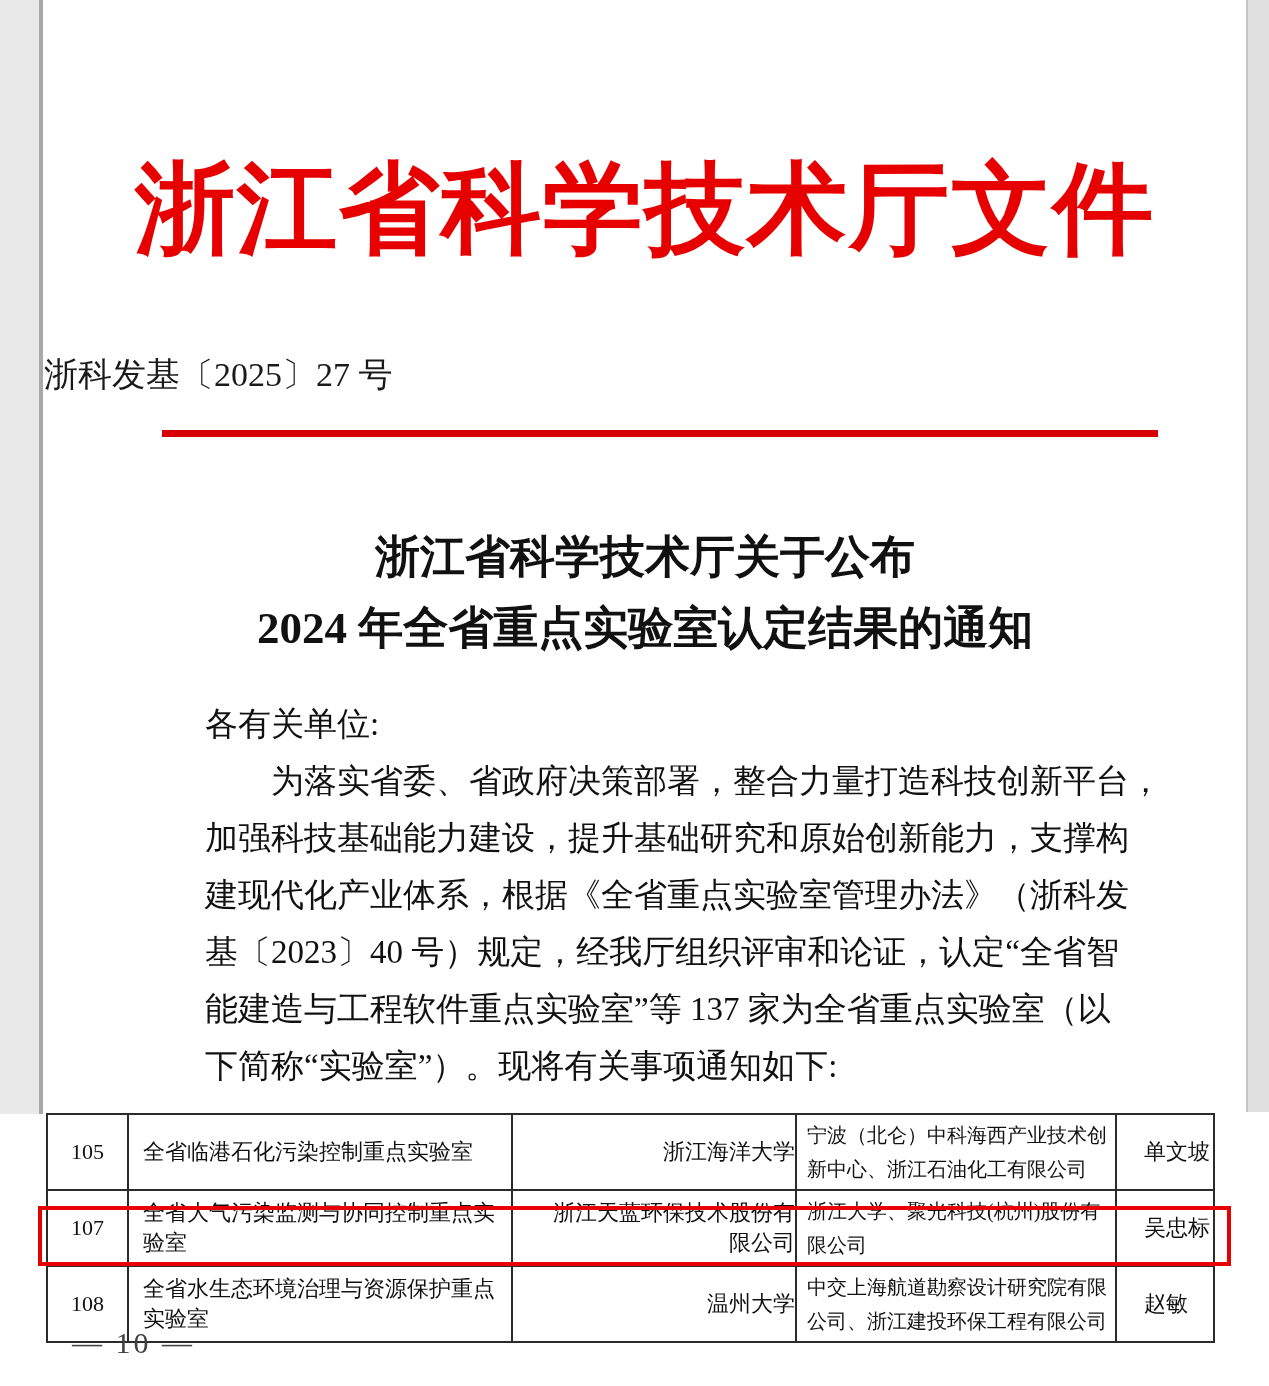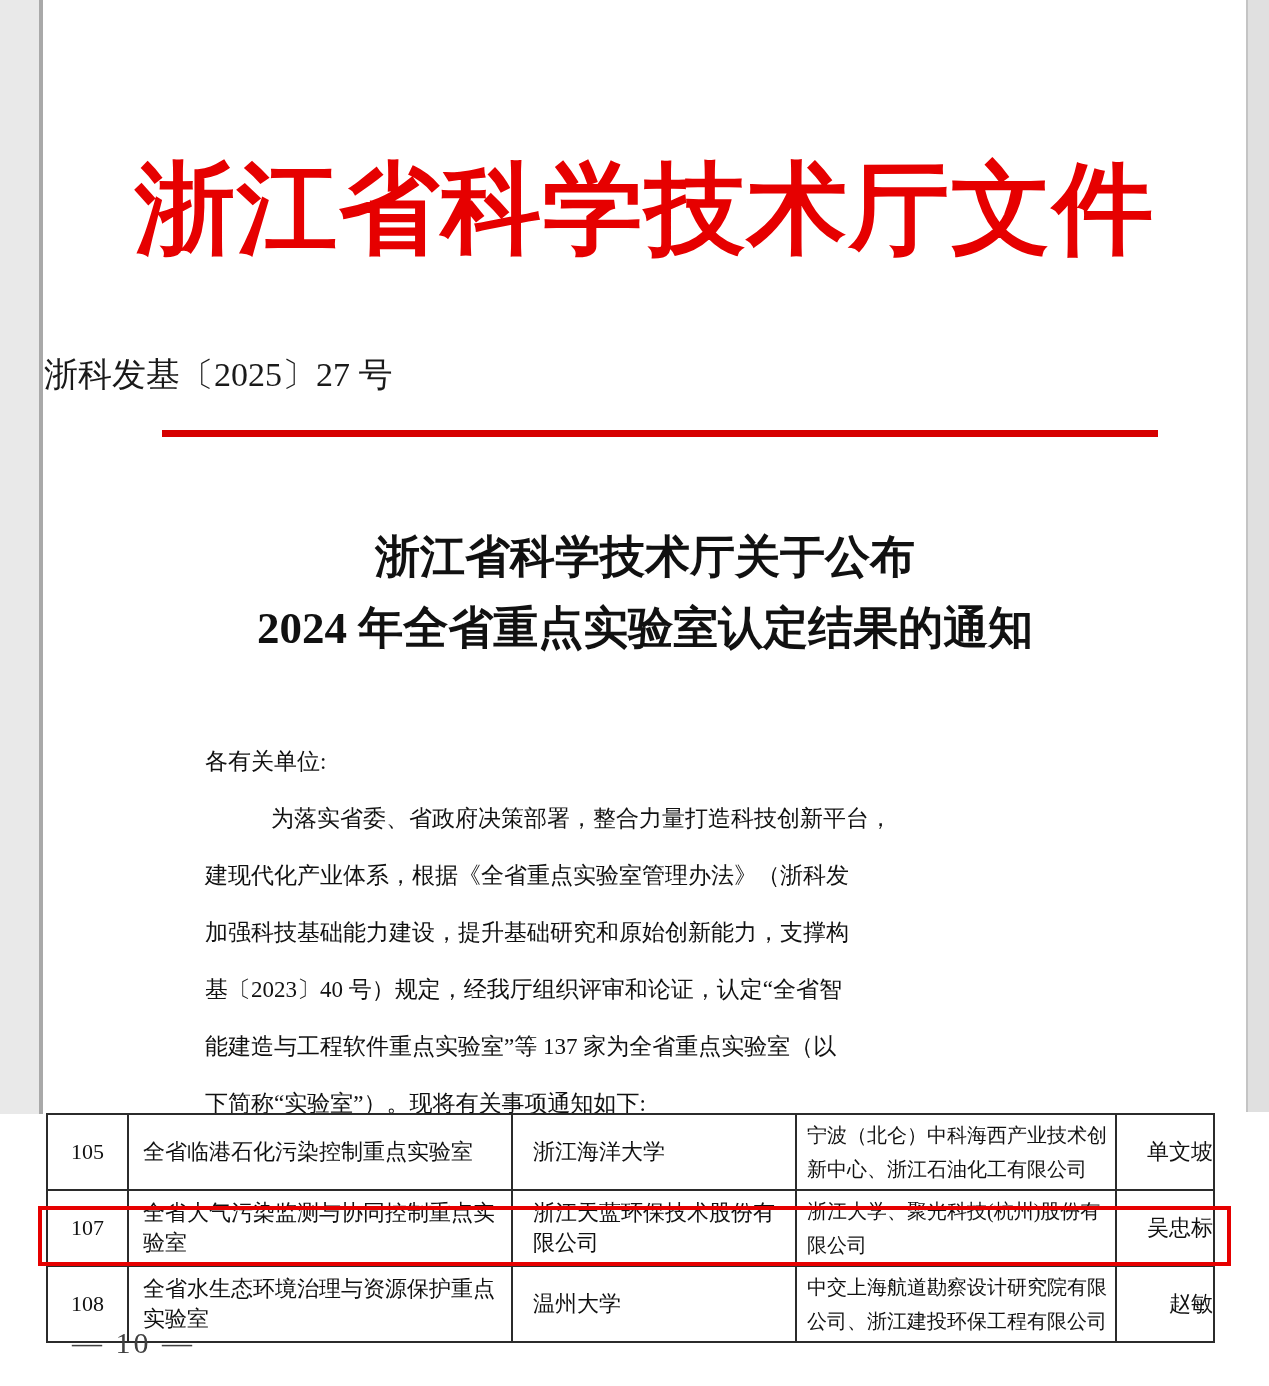--- a/index.html
+++ b/index.html
@@ -41,42 +41,42 @@
 
   
   .notice-title {
     position:absolute; left:44px; top:522px; width:1202px;
     text-align:center; font-size:45px; font-weight:bold; line-height:71px;
     color:#111;
   }
 
   
   .body-text {
-    position:absolute; left:205px; top:733px; width:940px;
-    font-size:23px; line-height:57px; color:#111;
+    position:absolute; left:205px; top:696px; width:940px;
+    font-size:33px; line-height:57px; color:#111;
     white-space:nowrap;
   }
   .body-text .indent { padding-left:66px; }
 
   
   table.doc-table {
     position:absolute; left:46px; top:1113px; width:1167px;
     border-collapse:collapse; table-layout:fixed;
     font-size:22px; color:#111;
   }
   table.doc-table td {
     border:2px solid #2b2b2b; vertical-align:middle; overflow:hidden;
   }
   td.cell-num  { text-align:center; }
   td.cell-lab  { padding-left:14px; text-align:left; }
-  td.cell-univ { padding-left:20px; text-align:left; }
+  td.cell-univ { padding-left:20px; text-align:right; }
   td.cell-partners {
     padding:3px 6px 3px 10px; font-size:20px; line-height:34px; text-align:left;
   }
-  td.cell-director { text-align:right; }
+  td.cell-director { text-align:left;padding-left:27px; }
   tr.r0 td { height:52px; }
   tr.r1 td { height:48px; }
   tr.r2 td { height:50px; }
   tr.r3 td { height:50px; }
 
   
   .highlight-box {
     position:absolute; left:38px; top:1206px; width:1193px; height:60px;
     border:4px solid #e60000; pointer-events:none;
   }
@@ -100,22 +100,22 @@
 <div class="red-rule"></div>
 
 <div class="notice-title">
   <div>浙江省科学技术厅关于公布</div>
   <div>2024 年全省重点实验室认定结果的通知</div>
 </div>
 
 <div class="body-text">
   <div>各有关单位:</div>
   <div class="indent">为落实省委、省政府决策部署，整合力量打造科技创新平台，</div>
+  <div>加强科技基础能力建设，提升基础研究和原始创新能力，支撑构</div>
   <div>建现代化产业体系，根据《全省重点实验室管理办法》（浙科发</div>
-  <div>加强科技基础能力建设，提升基础研究和原始创新能力，支撑构</div>
   <div>基〔2023〕40 号）规定，经我厅组织评审和论证，认定“全省智</div>
   <div>能建造与工程软件重点实验室”等 137 家为全省重点实验室（以</div>
   <div>下简称“实验室”）。现将有关事项通知如下:</div>
 </div>
 
 <table class="doc-table">
   <colgroup>
     <col style="width:81px">
     <col style="width:384px">
     <col style="width:284px">

